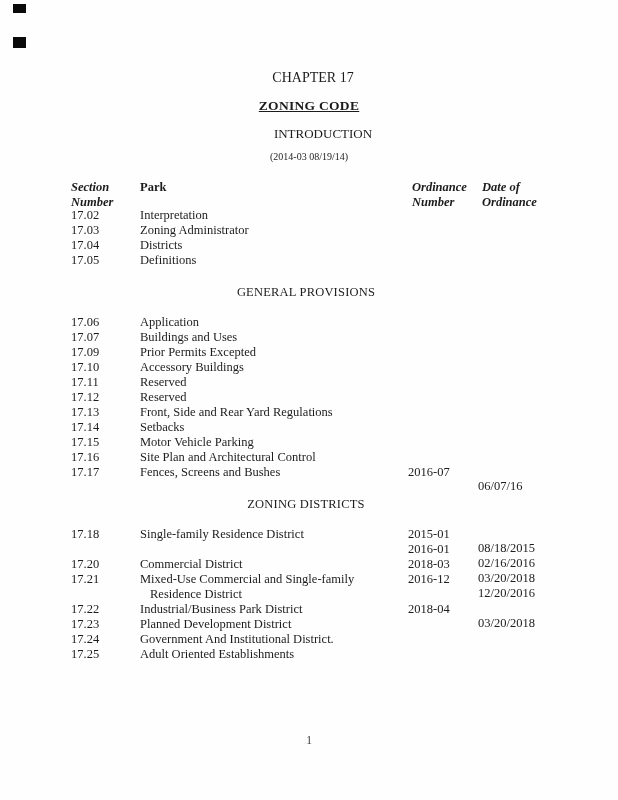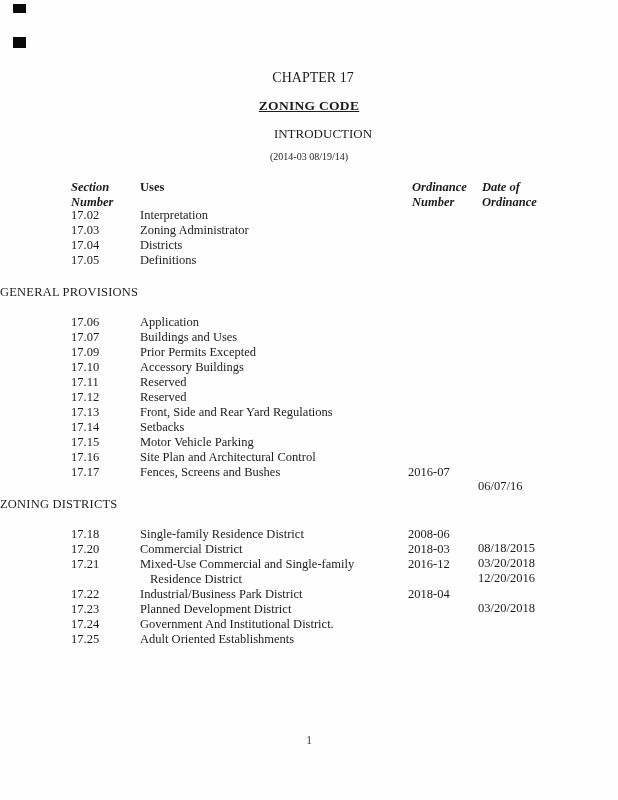--- a/index.html
+++ b/index.html
@@ -36,20 +36,21 @@
   .col-headers { position: absolute; top: 180px; left: 0; width: 100%; font-size: 12.5px; line-height: 15px; font-weight: bold; }
   .col-headers .h { position: absolute; white-space: pre-line; }
   .h-section   { left: 71px;  top: 0; font-style: italic; }
   .h-title     { left: 140px; top: 0; }
   .h-ordinance { left: 412px; top: 0; font-style: italic; }
   .h-date      { left: 482px; top: 0; font-style: italic; }
 
   
   .toc-body { position: absolute; top: 208px; left: 0; width: 100%; font-size: 12.5px; }
   .section-heading {
+    text-align: center;
     width: 612px;
     height: 15px;
     line-height: 15px;
     margin-top: 17px;
     margin-bottom: 15px;
     letter-spacing: 0.2px;
   }
   .toc-row { position: relative; height: 15px; line-height: 15px; }
   .toc-row .num   { position: absolute; left: 71px;  top: 0; white-space: nowrap; }
   .toc-row .title { position: absolute; left: 140px; top: 0; white-space: nowrap; }
@@ -79,21 +80,21 @@
   <div class="doc-header">
     <div class="chapter">CHAPTER 17</div>
     <div class="doc-title">ZONING CODE</div>
     <div class="doc-subtitle">INTRODUCTION</div>
     <div class="doc-note">(2014-03 08/19/14)</div>
   </div>
 
   <div class="col-headers">
     <div class="h h-section">Section
 Number</div>
-    <div class="h h-title">Uses</div>
+    <div class="h h-title">Park</div>
     <div class="h h-ordinance">Ordinance
 Number</div>
     <div class="h h-date">Date of
 Ordinance</div>
   </div>
 
   <div class="toc-body" id="toc-body">
       <div class="toc-row">
         <span class="num">17.02</span>
         <span class="title">Interpretation</span>
@@ -182,22 +183,28 @@
       <div class="toc-row">
         <span class="num">17.17</span>
         <span class="title">Fences, Screens and Bushes</span>
         <span class="ord">2016-07</span>
         <span class="date">06/07/16</span>
       </div>
       <div class="section-heading">ZONING DISTRICTS</div>
       <div class="toc-row">
         <span class="num">17.18</span>
         <span class="title">Single-family Residence District</span>
-        <span class="ord">2008-06</span>
+        <span class="ord">2015-01</span>
         <span class="date">08/18/2015</span>
+      </div>
+      <div class="toc-row">
+        <span class="num"></span>
+        <span class="title"></span>
+        <span class="ord">2016-01</span>
+        <span class="date">02/16/2016</span>
       </div>
       <div class="toc-row">
         <span class="num">17.20</span>
         <span class="title">Commercial District</span>
         <span class="ord">2018-03</span>
         <span class="date">03/20/2018</span>
       </div>
       <div class="toc-row">
         <span class="num">17.21</span>
         <span class="title">Mixed-Use Commercial and Single-family</span>

